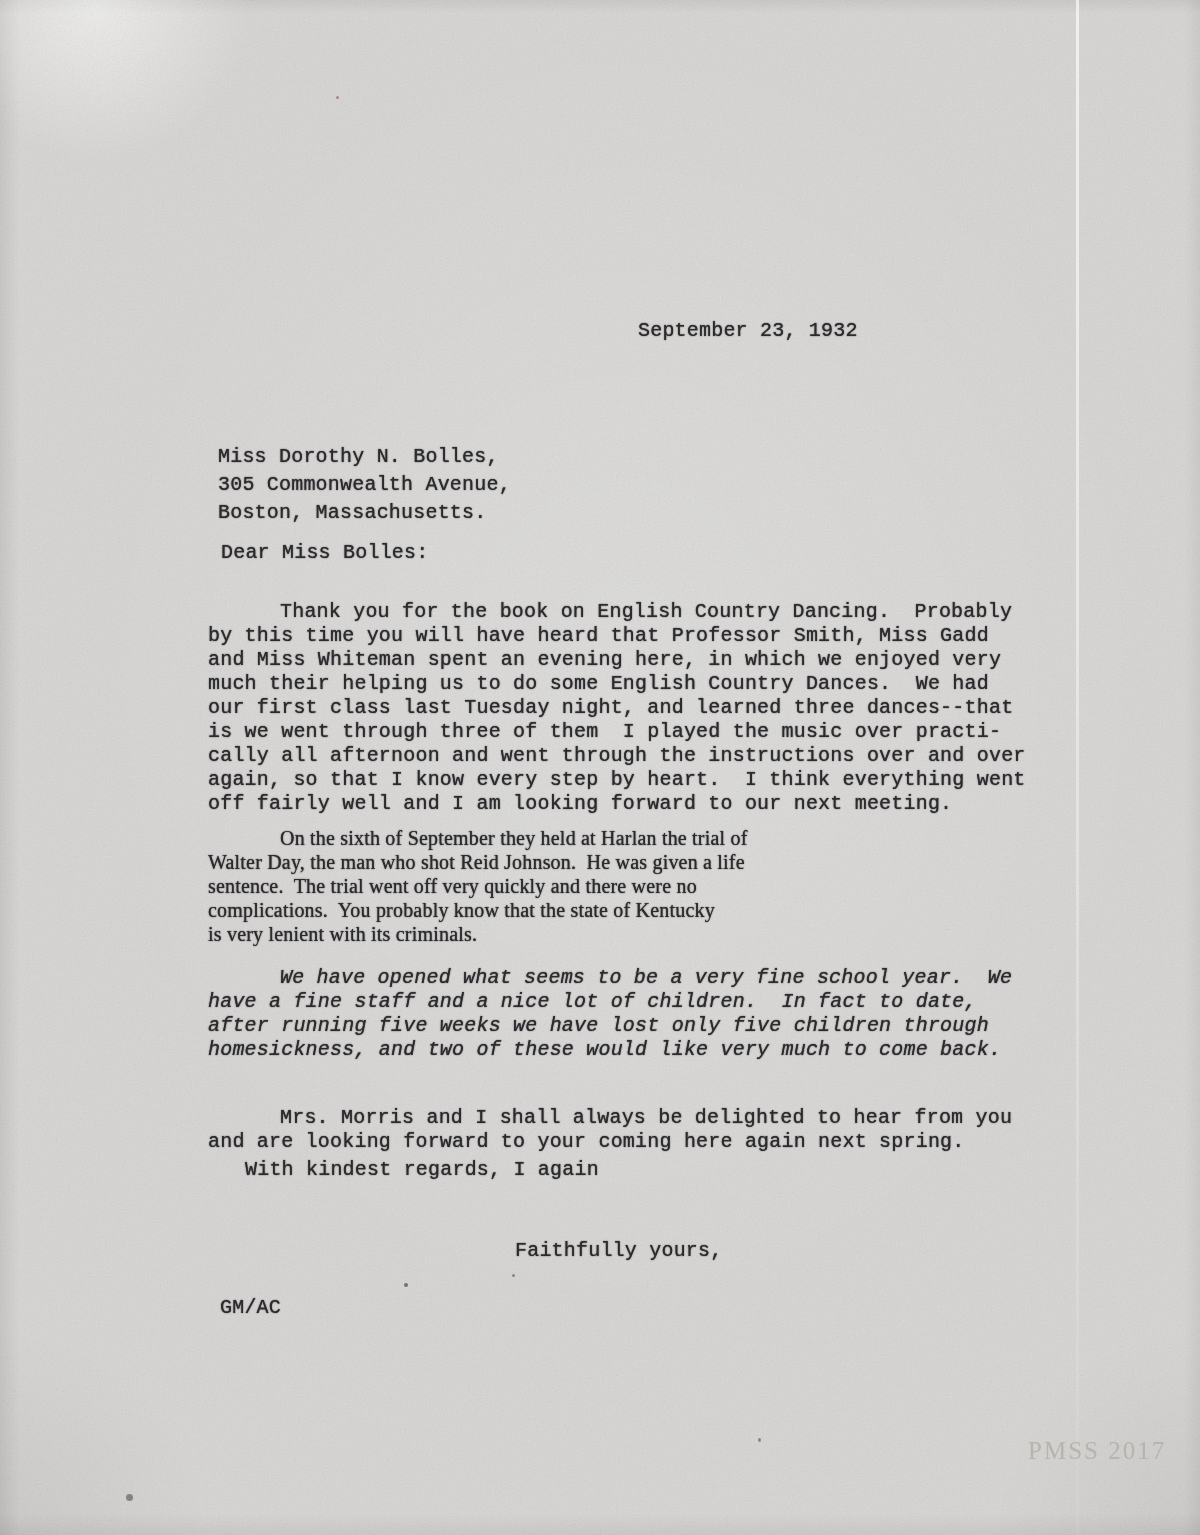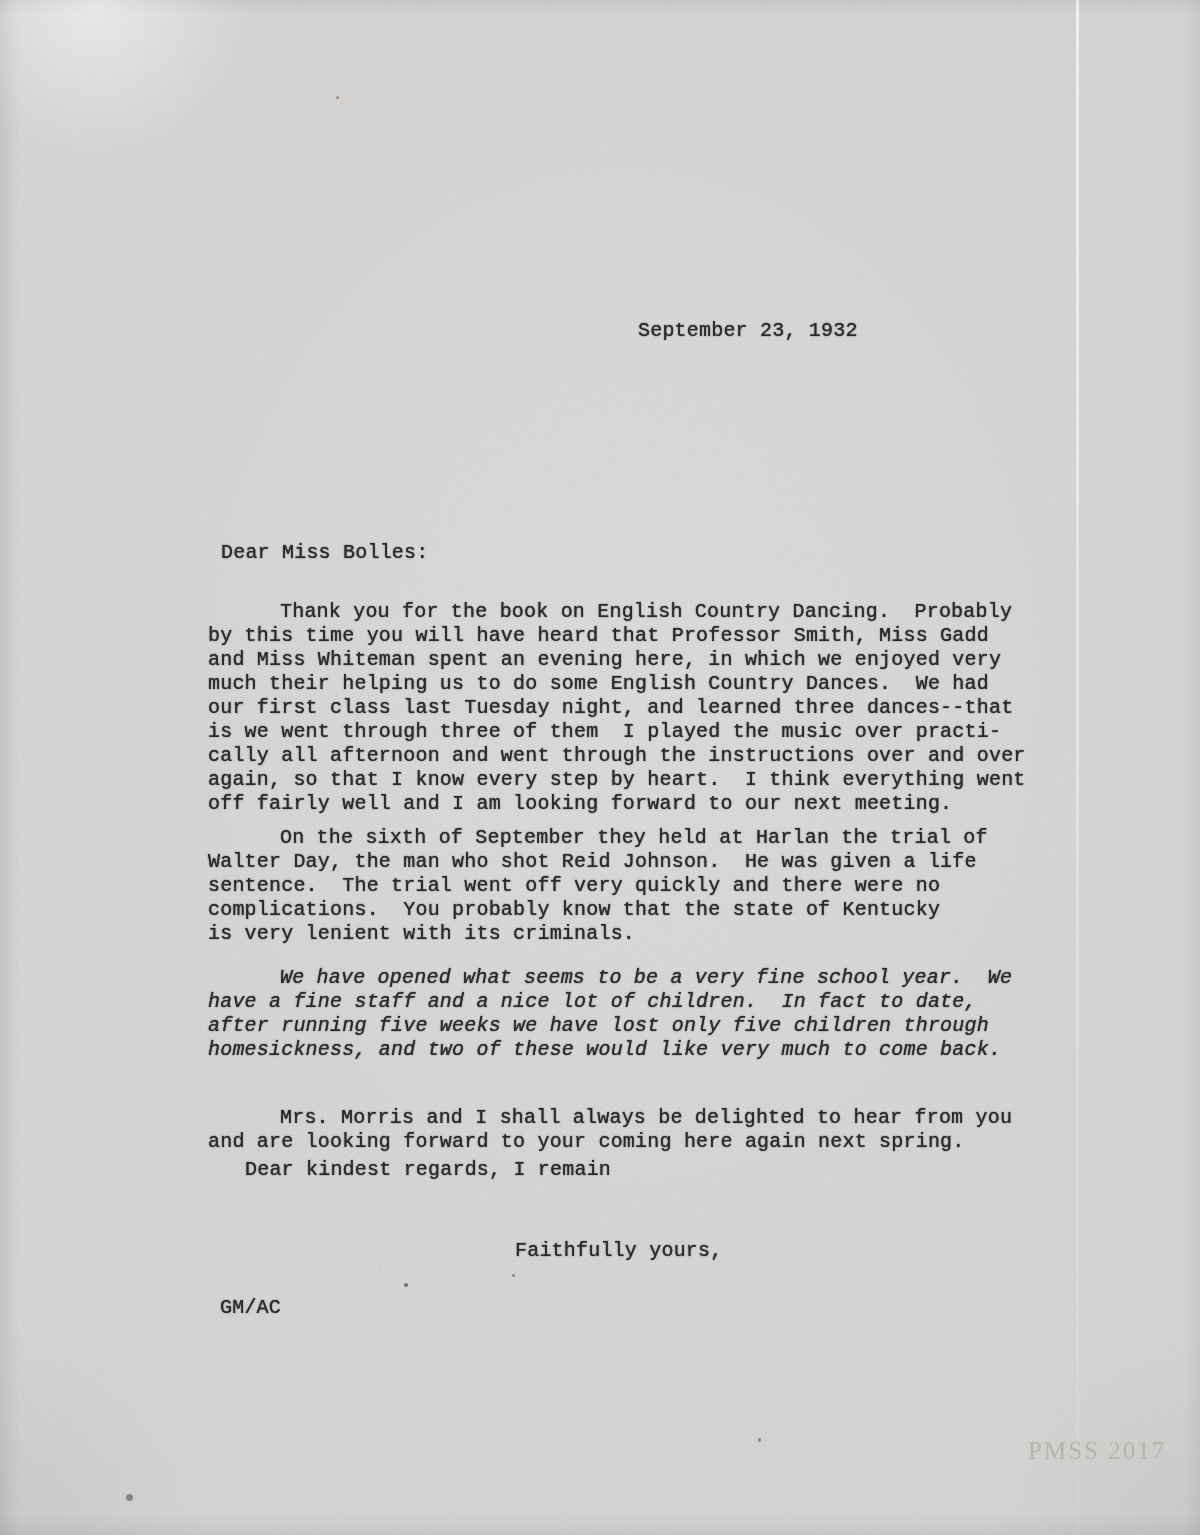--- a/index.html
+++ b/index.html
@@ -61,21 +61,21 @@
     text-shadow: 0 0 1px rgba(38,38,42,0.9), 0 0 2px rgba(38,38,42,0.30);
     letter-spacing: 0.2px;
   }
 
   .date       { left: 638px; top: 319px; }
   .recipient  { left: 218px; top: 443px; line-height: 28px; }
   .salutation { left: 221px; top: 541px; }
 
   .para { left: 208px; text-indent: 72px; }
   .p1   { top: 600px;  }
-  .p2   { top: 826px;  }
+  .p2   { top: 826px; font-family: Liberation Serif, serif;  }
   .p3   { top: 966px; font-style: italic;  }
   .p4   { top: 1106px; }
 
   .closing  { left: 245px; top: 1158px; }
   .signoff  { left: 515px; top: 1200px; margin-top: 39px; }
   .initials { left: 220px; top: 1296px; }
 
   .watermark {
     position: absolute;
     left: 1028px; top: 1437px;
@@ -100,20 +100,23 @@
 
   <div class="crease"></div>
   <div class="speck s1"></div>
   <div class="speck s2"></div>
   <div class="speck s3"></div>
   <div class="speck s4"></div>
   <div class="speck s5"></div>
 
   <div class="tw date">September 23, 1932</div>
 
+  <div class="tw recipient">Miss Dorothy N. Bolles,
+305 Commonwealth Avenue,
+Boston, Massachusetts.</div>
 
   <div class="tw salutation">Dear Miss Bolles:</div>
 
   <div class="tw para p1">Thank you for the book on English Country Dancing.  Probably
 by this time you will have heard that Professor Smith, Miss Gadd
 and Miss Whiteman spent an evening here, in which we enjoyed very
 much their helping us to do some English Country Dances.  We had
 our first class last Tuesday night, and learned three dances--that
 is we went through three of them  I played the music over practi-
 cally all afternoon and went through the instructions over and over
@@ -124,21 +127,21 @@
 sentence.  The trial went off very quickly and there were no
 complications.  You probably know that the state of Kentucky
 is very lenient with its criminals.</div>
   <div class="tw para p3">We have opened what seems to be a very fine school year.  We
 have a fine staff and a nice lot of children.  In fact to date,
 after running five weeks we have lost only five children through
 homesickness, and two of these would like very much to come back.</div>
   <div class="tw para p4">Mrs. Morris and I shall always be delighted to hear from you
 and are looking forward to your coming here again next spring.</div>
 
-  <div class="tw closing">Dear kindest regards, I remain</div>
+  <div class="tw closing">With kindest regards, I again</div>
 
   <div class="tw signoff">Faithfully yours,</div>
 
   <div class="tw initials">GM/AC</div>
 
   <div class="watermark">PMSS 2017</div>
 
 </div>
 
 </body></html>

